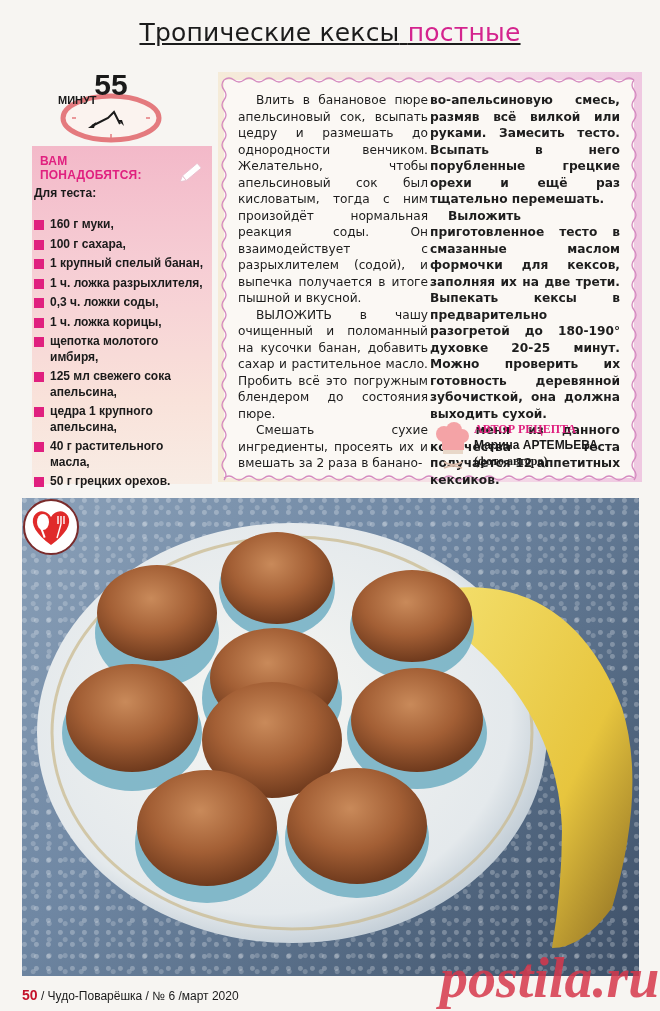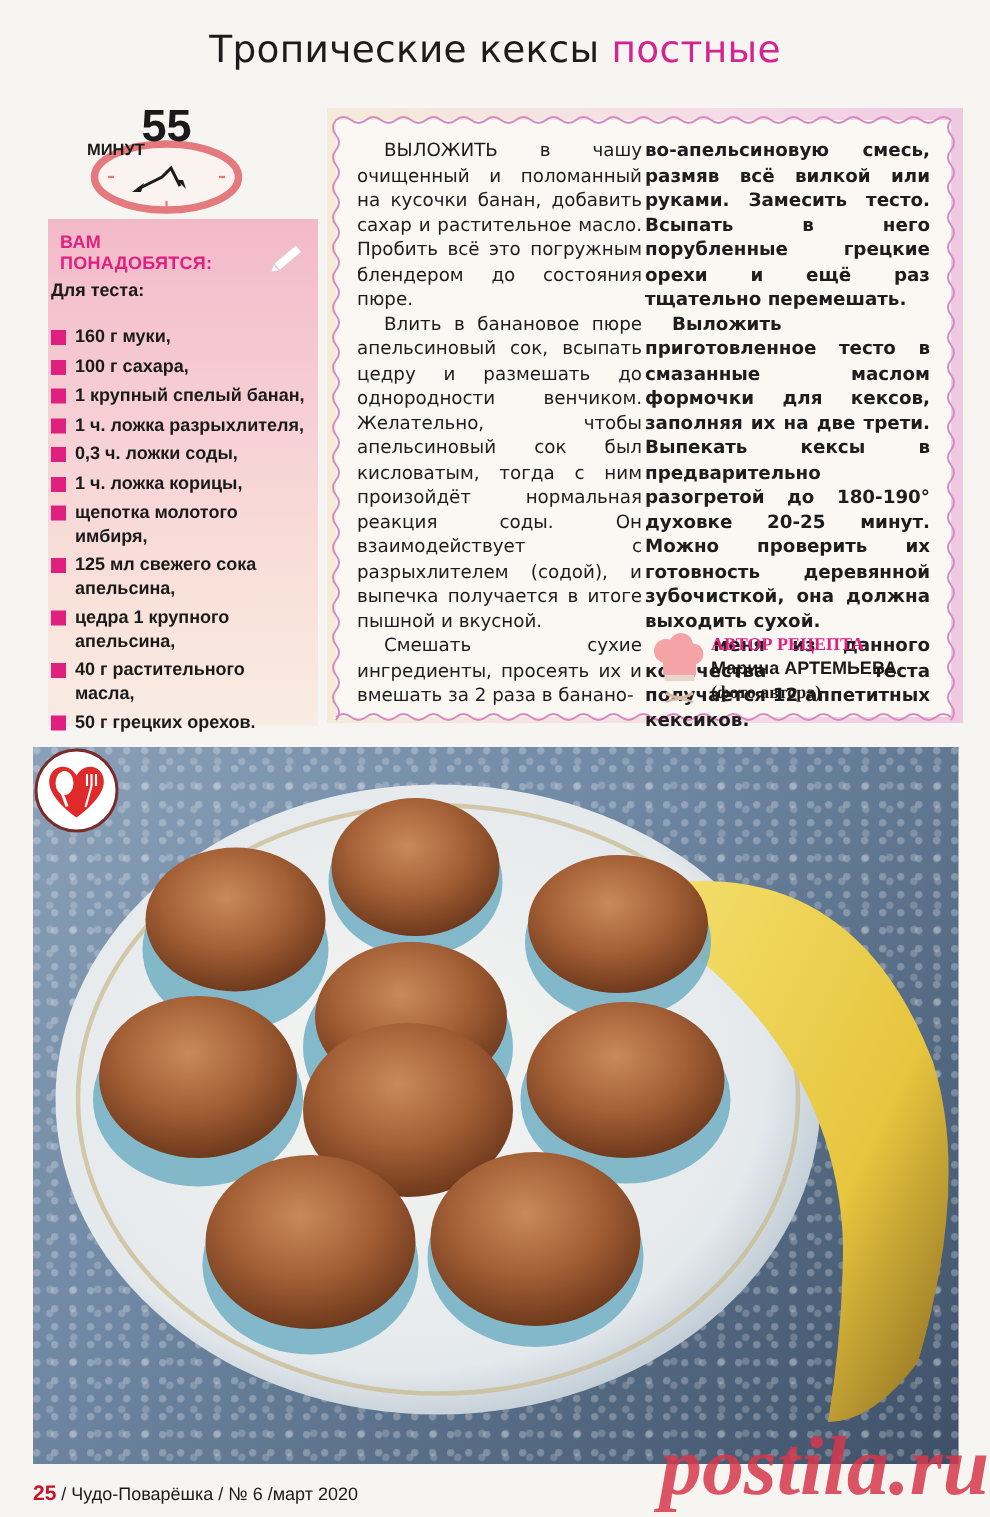--- a/index.html
+++ b/index.html
@@ -9,21 +9,21 @@
     font-family: "DejaVu Sans", sans-serif;
     color: #1a1a1a;
     position: relative;
   }
   .page { position: absolute; inset: 0; }
 
   
   .title {
     position: absolute; top: 18px; left: 0; width: 660px;
     text-align: center; font-size: 25px; letter-spacing: 0.2px;
-    font-family: "DejaVu Sans", sans-serif; font-weight: normal; color: #1c1c1c;
+    font-family: "DejaVu Sans", sans-serif; font-weight: normal; color: #1c1c1c; text-decoration: underline;
   }
   .title .accent { color: #d4248e; }
 
   
   .timer {
     position: absolute; left: 58px; top: 68px; width: 106px; height: 76px;
   }
   .timer-num {
     position: absolute; top: 0; left: 0; width: 106px; text-align: center;
     font-family: "Liberation Sans", sans-serif; font-weight: bold; font-size: 30px; color: #1a1a1a;
@@ -176,22 +176,22 @@
   <section class="method-wrap">
     <div class="method-box">
       <svg class="frame" width="418" height="406" viewBox="0 0 418 406">
         <path d="M4 4 q5 -4 10 0 t10 0 t10 0 t10 0 t10 0 t10 0 t10 0 t10 0 t10 0 t10 0 t10 0 t10 0 t10 0 t10 0 t10 0 t10 0 t10 0 t10 0 t10 0 t10 0 t10 0 t10 0 t10 0 t10 0 t10 0 t10 0 t10 0 t10 0 t10 0 t10 0 t10 0 t10 0 t10 0 t10 0 t10 0 t10 0 t10 0 t10 0 t10 0 t10 0 t10 0" fill="none" stroke="#d58bc0" stroke-width="1.3"></path>
         <path d="M4 402 q5 -4 10 0 t10 0 t10 0 t10 0 t10 0 t10 0 t10 0 t10 0 t10 0 t10 0 t10 0 t10 0 t10 0 t10 0 t10 0 t10 0 t10 0 t10 0 t10 0 t10 0 t10 0 t10 0 t10 0 t10 0 t10 0 t10 0 t10 0 t10 0 t10 0 t10 0 t10 0 t10 0 t10 0 t10 0 t10 0 t10 0 t10 0 t10 0 t10 0 t10 0 t10 0" fill="none" stroke="#d58bc0" stroke-width="1.3"></path>
         <path d="M4 4 q-4 5 0 10 t0 10 t0 10 t0 10 t0 10 t0 10 t0 10 t0 10 t0 10 t0 10 t0 10 t0 10 t0 10 t0 10 t0 10 t0 10 t0 10 t0 10 t0 10 t0 10 t0 10 t0 10 t0 10 t0 10 t0 10 t0 10 t0 10 t0 10 t0 10 t0 10 t0 10 t0 10 t0 10 t0 10 t0 10 t0 10 t0 10 t0 10 t0 10 t0 10" fill="none" stroke="#d58bc0" stroke-width="1.3"></path>
         <path d="M414 4 q-4 5 0 10 t0 10 t0 10 t0 10 t0 10 t0 10 t0 10 t0 10 t0 10 t0 10 t0 10 t0 10 t0 10 t0 10 t0 10 t0 10 t0 10 t0 10 t0 10 t0 10 t0 10 t0 10 t0 10 t0 10 t0 10 t0 10 t0 10 t0 10 t0 10 t0 10 t0 10 t0 10 t0 10 t0 10 t0 10 t0 10 t0 10 t0 10 t0 10 t0 10" fill="none" stroke="#d58bc0" stroke-width="1.3"></path>
       </svg>
 
       <div class="col col-1">
+        <p>Влить в банановое пюре апельсиновый сок, всыпать цедру и размешать до однородности венчиком. Желательно, чтобы апельсиновый сок был кисловатым, тогда с ним произойдёт нормальная реакция соды. Он взаимодействует с разрыхлителем (содой), и выпечка получается в итоге пышной и вкусной.</p>
         <p>ВЫЛОЖИТЬ в чашу очищенный и поломанный на кусочки банан, добавить сахар и растительное масло. Пробить всё это погружным блендером до состояния пюре.</p>
-        <p>Влить в банановое пюре апельсиновый сок, всыпать цедру и размешать до однородности венчиком. Желательно, чтобы апельсиновый сок был кисловатым, тогда с ним произойдёт нормальная реакция соды. Он взаимодействует с разрыхлителем (содой), и выпечка получается в итоге пышной и вкусной.</p>
         <p>Смешать сухие ингредиенты, просеять их и вмешать за 2 раза в банано-</p>
       </div>
       <div class="col col-2">
         <p class="cont">во-апельсиновую смесь, размяв всё вилкой или руками. Замесить тесто. Всыпать в него порубленные грецкие орехи и ещё раз тщательно перемешать.</p>
         <p>Выложить приготовленное тесто в смазанные маслом формочки для кексов, заполняя их на две трети. Выпекать кексы в предварительно разогретой до 180-190° духовке 20-25 минут. Можно проверить их готовность деревянной зубочисткой, она должна выходить сухой.</p>
         <p>У меня из данного количества теста получается 12 аппетитных кексиков.</p>
       </div>
 
       <div class="author">
         <svg class="chef" width="36" height="52" viewBox="0 0 36 52">
@@ -266,17 +266,17 @@
       <g stroke="#ffffff" stroke-width="1.4">
         <line x1="36" y1="18" x2="36" y2="26"></line>
         <line x1="39" y1="18" x2="39" y2="26"></line>
         <line x1="42" y1="18" x2="42" y2="26"></line>
         <line x1="39" y1="26" x2="35" y2="40"></line>
       </g>
     </svg>
   </figure>
 
   <div class="footer">
-    <span class="pg">25</span><span> / Чудо-Поварёшка / № 6 /март 2020</span>
+    <span class="pg">50</span><span> / Чудо-Поварёшка / № 6 /март 2020</span>
   </div>
   <div class="watermark">postila.ru</div>
 
 </div>
 
 </body></html>

